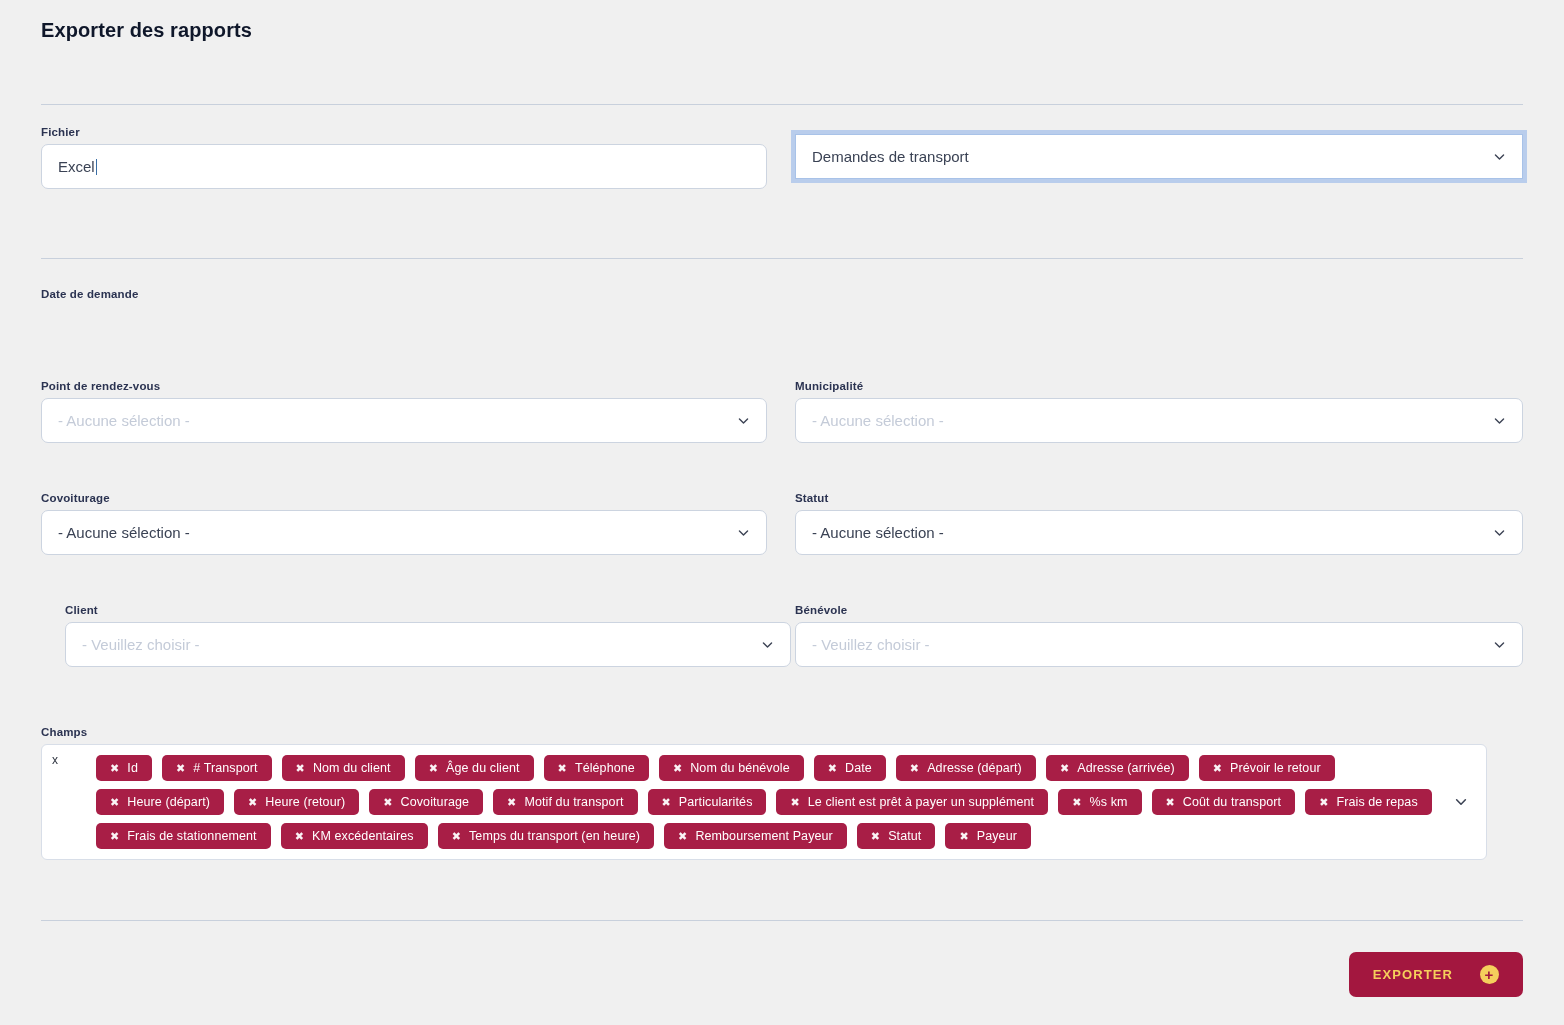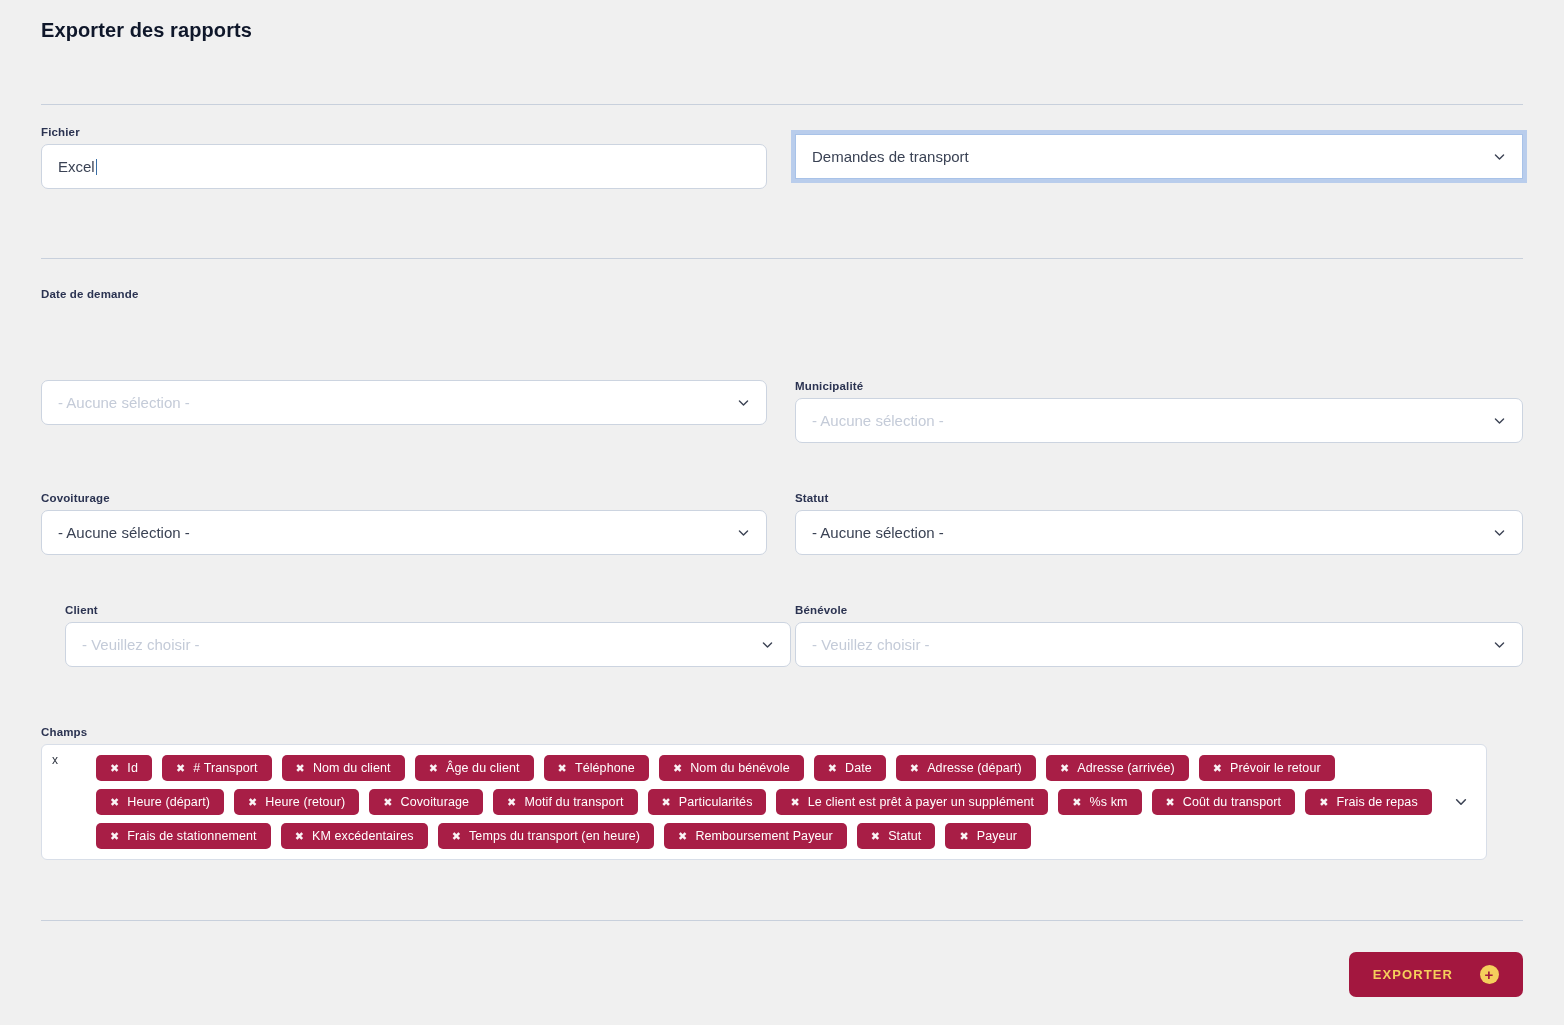--- a/index.html
+++ b/index.html
@@ -231,20 +231,21 @@
           </svg>
       </span>
     </div>
   </div>
 
   <div class="field f-date">
     <span class="field-label">Date de demande</span>
   </div>
 
   <div class="field f-pdrv">
+    <span class="field-label">Point de rendez-vous</span>
     <div class="control">
       <span class="value muted">- Aucune sélection -</span>
       <span class="caret">
         <svg viewBox="0 0 16 16">
             <path d="M3 5.5 L8 10.5 L13 5.5" fill="none" stroke="#3c4354" stroke-width="1.7" stroke-linecap="round" stroke-linejoin="round"></path>
           </svg>
       </span>
     </div>
   </div>
 

